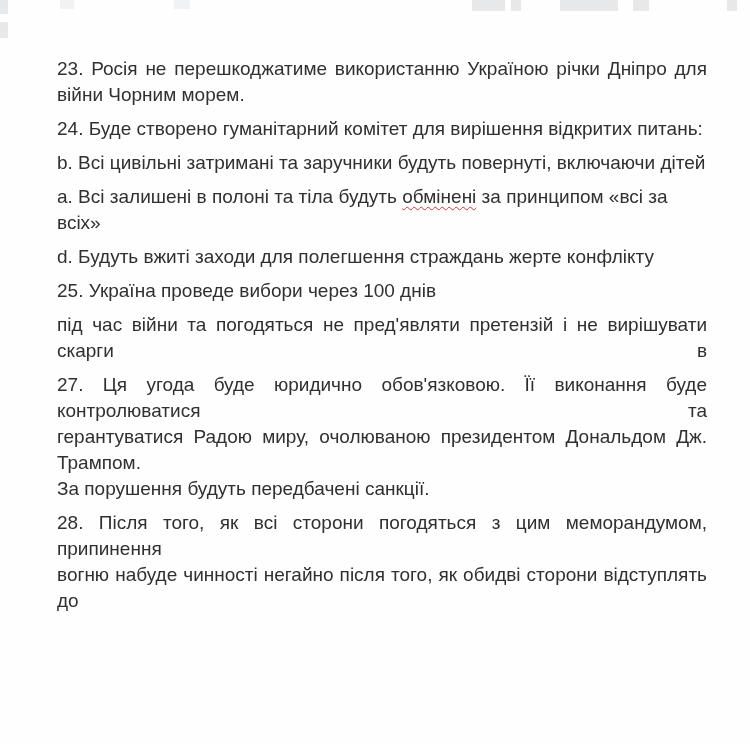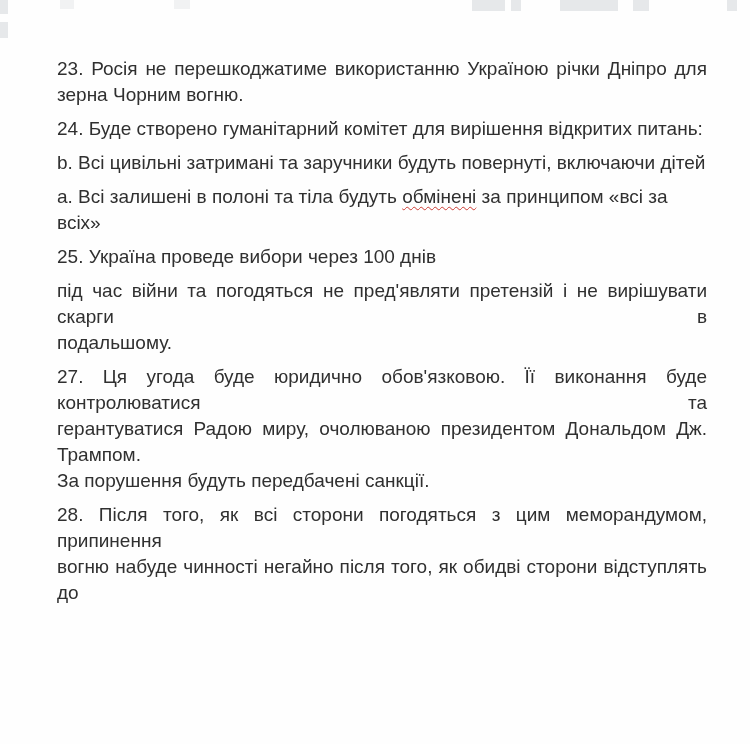--- a/index.html
+++ b/index.html
@@ -77,37 +77,39 @@
   <div class="artifact a-top-4"></div>
   <div class="artifact a-top-5"></div>
   <div class="artifact faint a-top-6"></div>
   <div class="artifact faint a-top-7"></div>
   <div class="artifact a-left-1"></div>
   <div class="artifact a-left-2"></div>
 
   <div class="doc-body">
       <div class="para">
         <div class="line justify"><span>23. Росія не перешкоджатиме використанню Україною річки Дніпро для</span></div>
-        <div class="line"><span>зерна Чорним вогню.</span></div>
+        <div class="line"><span>війни Чорним морем.</span></div>
       </div>
       <div class="para">
         <div class="line"><span>24. Буде створено гуманітарний комітет для вирішення відкритих питань:</span></div>
       </div>
       <div class="para">
         <div class="line"><span>b. Всі цивільні затримані та заручники будуть повернуті, включаючи дітей</span></div>
       </div>
       <div class="para">
         <div class="line"><span>a. Всі залишені в полоні та тіла будуть </span><span class="spellcheck">обмінені</span><span> за принципом «всі за всіх»</span></div>
       </div>
       <div class="para">
+        <div class="line"><span>d. Будуть вжиті заходи для полегшення страждань жерте конфлікту</span></div>
+      </div>
+      <div class="para">
         <div class="line"><span>25. Україна проведе вибори через 100 днів</span></div>
       </div>
       <div class="para">
         <div class="line justify"><span>під час війни та погодяться не пред'являти претензій і не вирішувати скарги в</span></div>
-        <div class="line"><span>подальшому.</span></div>
       </div>
       <div class="para">
         <div class="line justify"><span>27. Ця угода буде юридично обов'язковою. Її виконання буде контролюватися та</span></div>
         <div class="line justify"><span>герантуватися Радою миру, очолюваною президентом Дональдом Дж. Трампом.</span></div>
         <div class="line"><span>За порушення будуть передбачені санкції.</span></div>
       </div>
       <div class="para">
         <div class="line justify"><span>28. Після того, як всі сторони погодяться з цим меморандумом, припинення</span></div>
         <div class="line justify"><span>вогню набуде чинності негайно після того, як обидві сторони відступлять до</span></div>
       </div>

